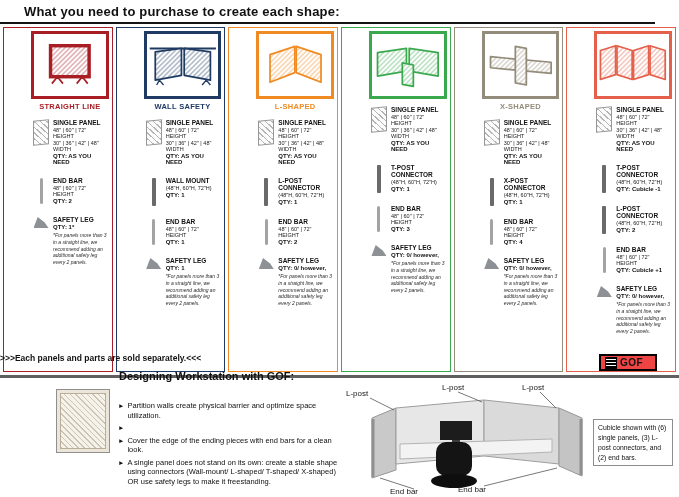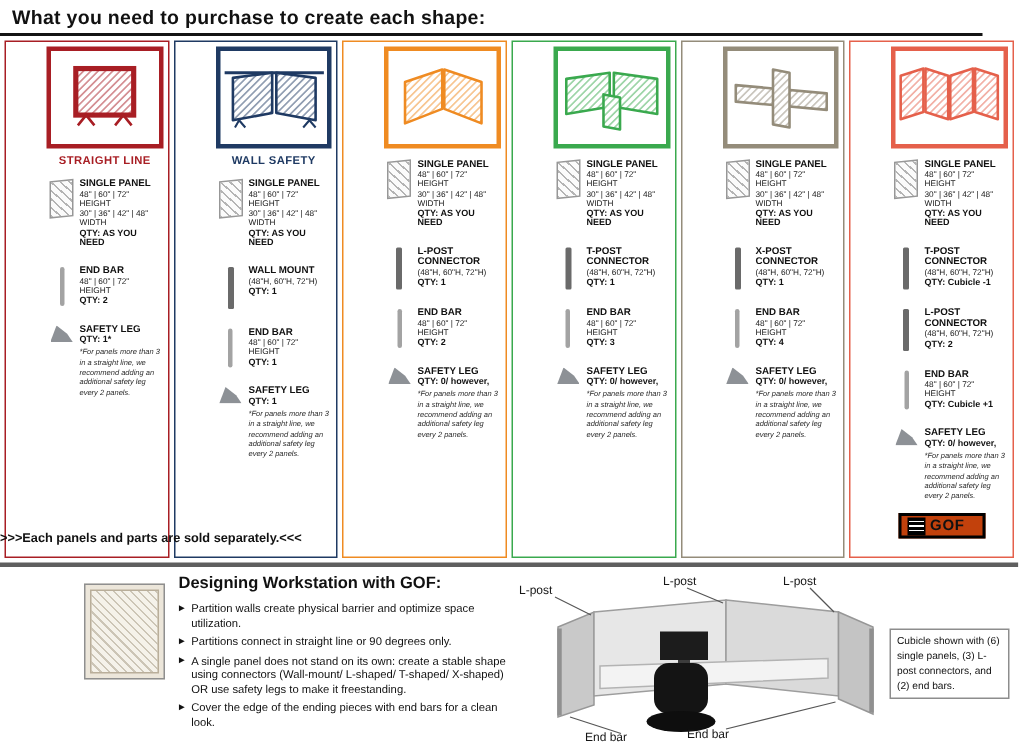--- a/index.html
+++ b/index.html
@@ -1,21 +1,21 @@
 <!DOCTYPE html>
 <html><head>
 <meta charset="utf-8">
 <style>
   html,body{margin:0;padding:0;background:#fff;}
   .page{position:relative;width:679px;height:497px;background:#fff;overflow:hidden;
         font-family:"Liberation Sans",sans-serif;color:#111;}
 
   
   .header{position:absolute;left:0;top:0;width:655px;box-sizing:border-box;
-          border-bottom:2px solid #141414;padding:4px 8px 3px;background:#fff;}
+          border-bottom:2px solid #141414;padding:4px 24px 3px;background:#fff;}
   .title{font-size:13px;font-weight:bold;letter-spacing:.2px;}
 
   
   #columns{position:absolute;left:3px;top:27px;width:673px;height:345px;
            display:grid;grid-template-columns:repeat(6,1fr);gap:3px;}
   .col{border:1px solid var(--c);background:#fff;box-sizing:border-box;overflow:hidden;padding-left:24px;}
   .shape-box{margin:3px 3px 1px;border:3px solid var(--c);height:62px;
              display:flex;align-items:center;justify-content:center;overflow:hidden;background:#fff;}
   .col-label{text-align:center;color:var(--c);font-weight:bold;font-size:7.5px;
              letter-spacing:.3px;padding:2px 0;}
@@ -31,34 +31,34 @@
   .panel-ico{width:14px;height:23px;border:1px solid #979797;
              background:repeating-linear-gradient(45deg,#b4b4b4 0 1px,#fbfbfb 1px 4px);
              transform:skewY(-6deg);}
   .bar-ico{width:3px;height:26px;background:#a3a3a3;border-radius:2px;}
   .post-ico{width:4px;height:28px;background:#6a6a6a;border-radius:1px;}
   .leg-ico{width:15px;height:11px;background:#8d9196;
            clip-path:polygon(0 100%,100% 100%,75% 50%,28% 0);}
 
   .sold-note{position:absolute;left:0;top:353px;width:572px;text-align:left;
              font-size:8.5px;font-weight:bold;}
-  .logo-box{position:absolute;left:599px;top:342px;width:58px;height:17px;border:2px solid #000;
-            background:#c2410c;display:flex;align-items:center;gap:3px;padding:0 4px;box-sizing:border-box;}
+  .logo-box{position:absolute;left:599px;top:354px;width:58px;height:17px;border:2px solid #000;
+            background:#ef4444;display:flex;align-items:center;gap:3px;padding:0 4px;box-sizing:border-box;}
   .logo-glyph{width:10px;height:10px;border:1px solid #000;
               background:repeating-linear-gradient(0deg,#000 0 2px,#fff 2px 3px);}
   .logo-text{font-size:10px;font-weight:bold;letter-spacing:.5px;}
 
   .divider{position:absolute;left:0;top:375px;width:679px;height:3px;background:#5f5f5f;}
 
   
   .thumb{position:absolute;left:56px;top:389px;width:54px;height:64px;border:1px solid #8f8f8f;
          background:#ece6da;padding:3px;box-sizing:border-box;}
   .thumb-inner{width:100%;height:100%;box-sizing:border-box;border:1px solid #b9ae9a;
          background:repeating-linear-gradient(45deg,#ccc5b6 0 1px,#f5f2ea 1px 4px);}
-  .footer-heading{position:absolute;left:119px;top:383px;font-size:11px;font-weight:bold;}
+  .footer-heading{position:absolute;left:119px;top:370px;font-size:11px;font-weight:bold;}
   #bullets{position:absolute;left:118px;top:401px;width:222px;margin:0;padding:0;list-style:none;}
   #bullets li{display:flex;gap:3px;font-size:7.5px;line-height:1.3;margin-bottom:2.5px;}
   #bullets .arrow{flex:0 0 auto;font-size:6.5px;line-height:1.55;}
 
   .cubicle{position:absolute;left:344px;top:380px;}
   .cubicle text{font-size:8px;fill:#161616;font-family:"Liberation Sans",sans-serif;}
   .caption{position:absolute;left:593px;top:419px;width:80px;box-sizing:border-box;
            border:1px solid #8d8d8d;background:#fff;padding:3px 4px;font-size:6.8px;line-height:1.45;}
 </style>
 </head>
@@ -185,20 +185,21 @@
             <defs>
               <pattern id="hp2" width="5" height="5" patternUnits="userSpaceOnUse" patternTransform="rotate(45)">
                 <rect width="5" height="5" fill="#fff"></rect>
                 <line x1="2.5" y1="0" x2="2.5" y2="5" stroke="#ef8b22" stroke-width="1.5" opacity="0.55"></line>
               </pattern>
             </defs>
             <polygon points="16,18 52,6 52,44 16,58" fill="url(#hp2)" stroke="#ef8b22" stroke-width="2.5" stroke-linejoin="round"></polygon>
             <polygon points="54,6 90,18 90,58 54,44" fill="url(#hp2)" stroke="#ef8b22" stroke-width="2.5" stroke-linejoin="round"></polygon>
           </svg>
         </div>
+        <div class="col-label">L-SHAPED</div>
         <div class="parts">
           <div class="part">
             <div class="part-ico-wrap">
               <div class="panel-ico"></div>
             </div>
             <div class="part-text">
               <div class="part-name">SINGLE PANEL</div>
               <div class="part-dim">48" | 60" | 72" HEIGHT</div>
               <div class="part-dim">30" | 36" | 42" | 48" WIDTH</div>
               <div class="part-qty">QTY: AS YOU NEED</div>
@@ -300,20 +301,21 @@
             <defs>
               <pattern id="hp4" width="5" height="5" patternUnits="userSpaceOnUse" patternTransform="rotate(45)">
                 <rect width="5" height="5" fill="#fff"></rect>
                 <line x1="2.5" y1="0" x2="2.5" y2="5" stroke="#948c7a" stroke-width="1.5" opacity="0.55"></line>
               </pattern>
             </defs>
             <polygon points="8,21 96,29 96,45 8,37" fill="url(#hp4)" stroke="#948c7a" stroke-width="2.5" stroke-linejoin="round"></polygon>
             <polygon points="44,6 60,9 60,62 44,59" fill="url(#hp4)" stroke="#948c7a" stroke-width="2.5" stroke-linejoin="round"></polygon>
           </svg>
         </div>
+        <div class="col-label">X-SHAPED</div>
         <div class="parts">
           <div class="part">
             <div class="part-ico-wrap">
               <div class="panel-ico"></div>
             </div>
             <div class="part-text">
               <div class="part-name">SINGLE PANEL</div>
               <div class="part-dim">48" | 60" | 72" HEIGHT</div>
               <div class="part-dim">30" | 36" | 42" | 48" WIDTH</div>
               <div class="part-qty">QTY: AS YOU NEED</div>
@@ -437,29 +439,28 @@
 
   <div class="footer-heading">Designing Workstation with GOF:</div>
 
   <ul id="bullets">
       <li>
         <span class="arrow">►</span>
         <span>Partition walls create physical barrier and optimize space utilization.</span>
       </li>
       <li>
         <span class="arrow">►</span>
-        <span>Partitions connect in straight line or 90 degrees only.</span>
+      </li>
+      <li>
+        <span class="arrow">►</span>
+        <span>Cover the edge of the ending pieces with end bars for a clean look.</span>
       </li>
       <li>
         <span class="arrow">►</span>
         <span>A single panel does not stand on its own: create a stable shape using connectors (Wall-mount/ L-shaped/ T-shaped/ X-shaped) OR use safety legs to make it freestanding.</span>
-      </li>
-      <li>
-        <span class="arrow">►</span>
-        <span>Cover the edge of the ending pieces with end bars for a clean look.</span>
       </li>
     </ul>
 
   <svg class="cubicle" width="246" height="117" viewBox="0 0 246 117">
     <polygon points="28,38 52,28 52,90 28,98" fill="#c9c9c9" stroke="#979797" stroke-width="1"></polygon>
     <polygon points="52,28 140,20 140,76 52,84" fill="#e7e7e7" stroke="#9d9d9d" stroke-width="1"></polygon>
     <polygon points="140,20 215,28 215,84 140,76" fill="#dadada" stroke="#9d9d9d" stroke-width="1"></polygon>
     <polygon points="215,28 238,38 238,96 215,86" fill="#c4c4c4" stroke="#979797" stroke-width="1"></polygon>
     <line x1="29" y1="39" x2="29" y2="97" stroke="#909090" stroke-width="3"></line>
     <line x1="237" y1="39" x2="237" y2="95" stroke="#909090" stroke-width="3"></line>

